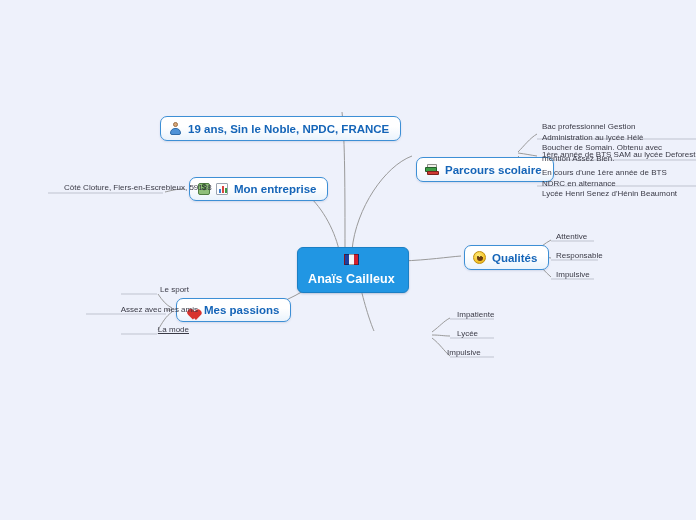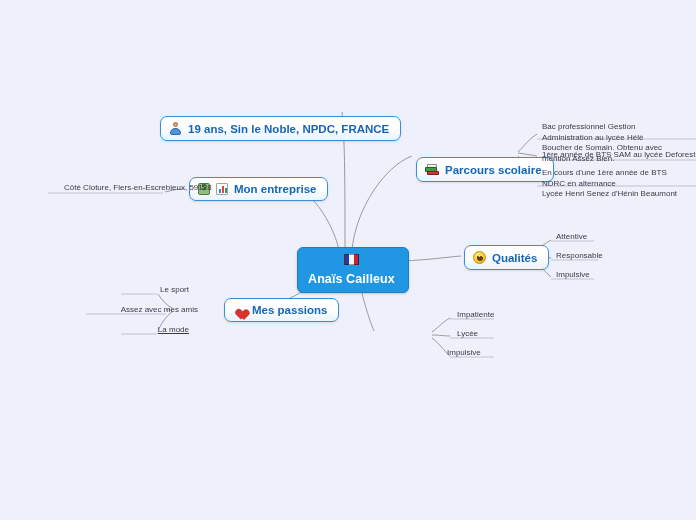--- a/index.html
+++ b/index.html
@@ -282,21 +282,21 @@
     <span class="icon money-icon"></span>
     <span class="icon chart-icon">
       <i class="b1"></i>
         <i class="b2"></i>
         <i class="b3"></i>
     </span>
     <span class="branch-label">Mon entreprise</span>
   </div>
   <div class="leaf-node align-right" style="left:18px; top:183px; width:145px;">Côté Cloture, Flers-en-Escrebieux, 59128</div>
 
-  <div class="node branch-node" style="left:176px; top:298px;margin-left:48px;">
+  <div class="node branch-node" style="left:176px; top:298px;">
     <span class="icon heart-icon"></span>
     <span class="branch-label">Mes passions</span>
   </div>
   <div class="leaf-node align-right" style="left:85px; top:285px; width:72px;">Le sport</div>
   <div class="leaf-node align-right" style="left:60px; top:305px; width:106px;">Assez avec mes amis</div>
   <div class="leaf-node align-right" style="left:85px; top:325px; width:72px;text-decoration:underline;">La mode</div>
 
   <div class="node branch-node" style="left:416px; top:133px;margin-top:24px;">
     <span class="icon books-icon">
       <span class="bk-white"></span>

